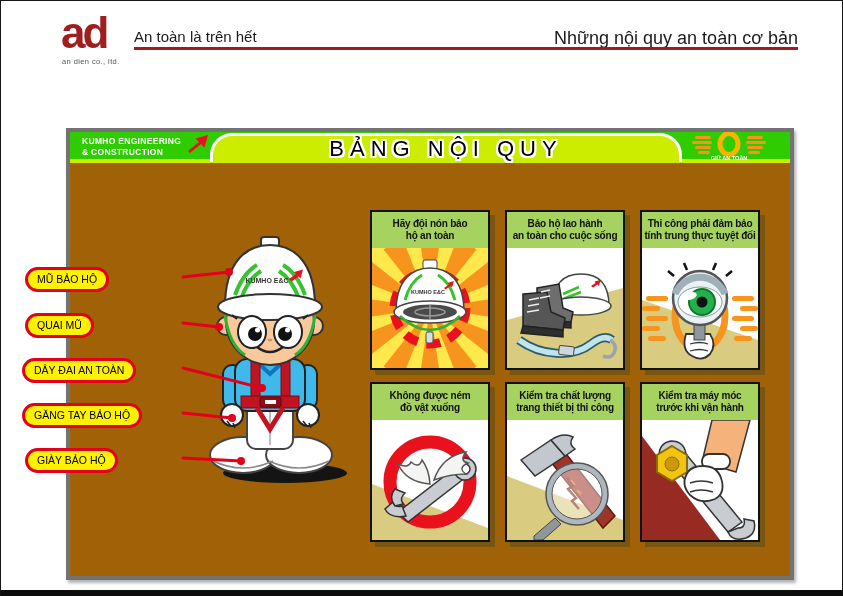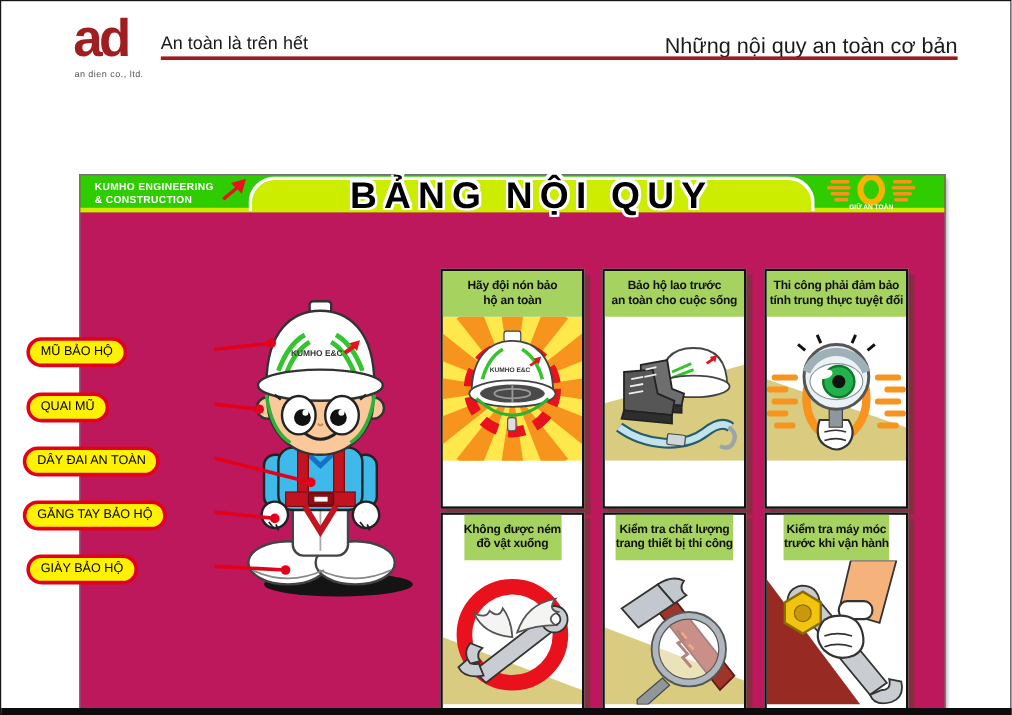--- a/index.html
+++ b/index.html
@@ -12,43 +12,43 @@
   .logo-sub{left:61px;top:56px;font-size:7.5px;color:#555;letter-spacing:.4px;}
   .tagline-left{left:133px;top:27px;font-size:15px;color:#1a1a1a;}
   .tagline-right{left:0;top:27px;width:797px;text-align:right;font-size:18px;color:#1a1a1a;}
   .red-rule{left:133px;top:46px;width:664px;height:3px;background:#9E1B1E;}
 
   
   .kt-bar{left:65px;top:92px;width:722px;height:25px;line-height:25px;padding-left:12px;box-sizing:border-box;
     font-size:15px;color:#111;background:linear-gradient(90deg,#F8A235 0%,#F9B45C 45%,#FDEBD3 85%,#ffffff 100%);}
 
   
-  .poster{left:65px;top:127px;width:720px;height:444px;background:#be185d;border:1px solid #737373;
-    box-shadow:2px 3px 3px rgba(0,0,0,.3);margin-top:17px;}
+  .poster{left:65px;top:127px;width:720px;height:444px;background:#a16207;border:4px solid #737373;
+    box-shadow:2px 3px 3px rgba(0,0,0,.3);}
   .poster-band{left:0;top:0;width:720px;height:27px;background:#2FCC02;}
   .poster-strip{left:0;top:27px;width:720px;height:4px;background:#CDED00;}
   .company{left:12px;top:4px;color:#fff;font-weight:bold;font-size:8.5px;line-height:10.5px;letter-spacing:.3px;z-index:4;}
   .company-arrow{left:116px;top:1px;z-index:4;}
   .title-tab{left:140px;top:1px;width:472px;height:29px;background:#CDED00;border:3px solid #fff;border-bottom:none;
     border-radius:22px 22px 0 0;box-sizing:border-box;z-index:3;display:flex;align-items:center;justify-content:center;}
-  .title-tab span{font-size:31px;font-weight:700;letter-spacing:6px;color:#000;white-space:nowrap;
+  .title-tab span{font-size:22px;font-weight:400;letter-spacing:6px;color:#000;white-space:nowrap;
     text-shadow:-2px -2px 0 #fff,2px -2px 0 #fff,-2px 2px 0 #fff,2px 2px 0 #fff,0 -2px 0 #fff,0 2px 0 #fff,-2px 0 0 #fff,2px 0 0 #fff;}
   .badge{right:24px;top:0px;z-index:4;}
 
   
   .pill{left:84px;height:19px;line-height:19px;background:#FFF200;border:3px solid #E3001B;border-radius:14px;
     padding:0 9px;font-size:10.5px;font-weight:normal;color:#000;white-space:nowrap;z-index:6;}
   .pill1{top:262px;} .pill2{top:308px;} .pill3{top:353px;} .pill4{top:398px;} .pill5{top:443px;}
   .connectors{left:0;top:0;width:720px;height:444px;z-index:5;pointer-events:none;}
   .worker{left:115px;top:101px;z-index:2;}
 
   
-  .panel{width:120px;height:200px;background:#fff;border:2px solid #111;box-sizing:border-box;
+  .panel{width:120px;height:160px;background:#fff;border:2px solid #111;box-sizing:border-box;
     box-shadow:5px 5px 0 rgba(70,70,30,.45);display:flex;flex-direction:column;z-index:2;}
-  .p-r1{top:78px;} .p-r2{top:281px;align-items:center;}
+  .p-r1{top:78px;} .p-r2{top:250px;}
   .p-c1{left:300px;} .p-c2{left:435px;} .p-c3{left:570px;}
   .panel-header{background:#A6D25F;height:36px;display:flex;flex-direction:column;align-items:center;justify-content:center;
     font-size:10px;font-weight:bold;color:#101010;text-align:center;line-height:12.5px;letter-spacing:-.2px;padding:1px 0;}
   .panel-body{flex:1;}
   .panel-body svg{display:block;width:116px;height:120px;}
 
   .bottom-bar{left:0;top:589px;width:843px;height:7px;background:#0c0c0c;z-index:9;}
 </style>
 </head>
 <body>
@@ -211,21 +211,21 @@
           <ellipse cx="58" cy="64" rx="15" ry="4" fill="none" stroke="#9a9a9a" stroke-width="1.5"></ellipse>
           <line x1="58" y1="57" x2="58" y2="71" stroke="#9a9a9a" stroke-width="1.5"></line>
           <path d="M28,68 Q58,96 88,68" fill="none" stroke="#2EB135" stroke-width="2.5"></path>
           <rect x="54" y="84" width="7" height="11" rx="2" fill="#ddd" stroke="#555"></rect>
         </svg>
       </div>
     </div>
 
     <div class="abs panel p-r1 p-c2">
       <div class="panel-header">
-        <span>Bảo hộ lao trước</span>
+        <span>Bảo hộ lao hành</span>
         <span>an toàn cho cuộc sống</span>
       </div>
       <div class="panel-body">
         <svg viewBox="0 0 116 120">
           <rect width="116" height="120" fill="#fff"></rect>
           <polygon points="0,72 116,40 116,120 0,120" fill="#D9CB80"></polygon>
           <path d="M46,58 C46,34 58,26 74,26 C90,26 102,34 102,58 Z" fill="#fff" stroke="#444" stroke-width="1.5"></path>
           <path d="M56,46 L72,39 M56,51 L74,44" stroke="#35C42F" stroke-width="2.5"></path>
           <path d="M84,38 l4.5,-3 -1,-1.5 6,-1.5 -1.5,6 -1.5,-1.5 -4.5,3 z" fill="#E8111C"></path>
           <ellipse cx="74" cy="58" rx="30" ry="9" fill="#fff" stroke="#444" stroke-width="1.5"></ellipse>

